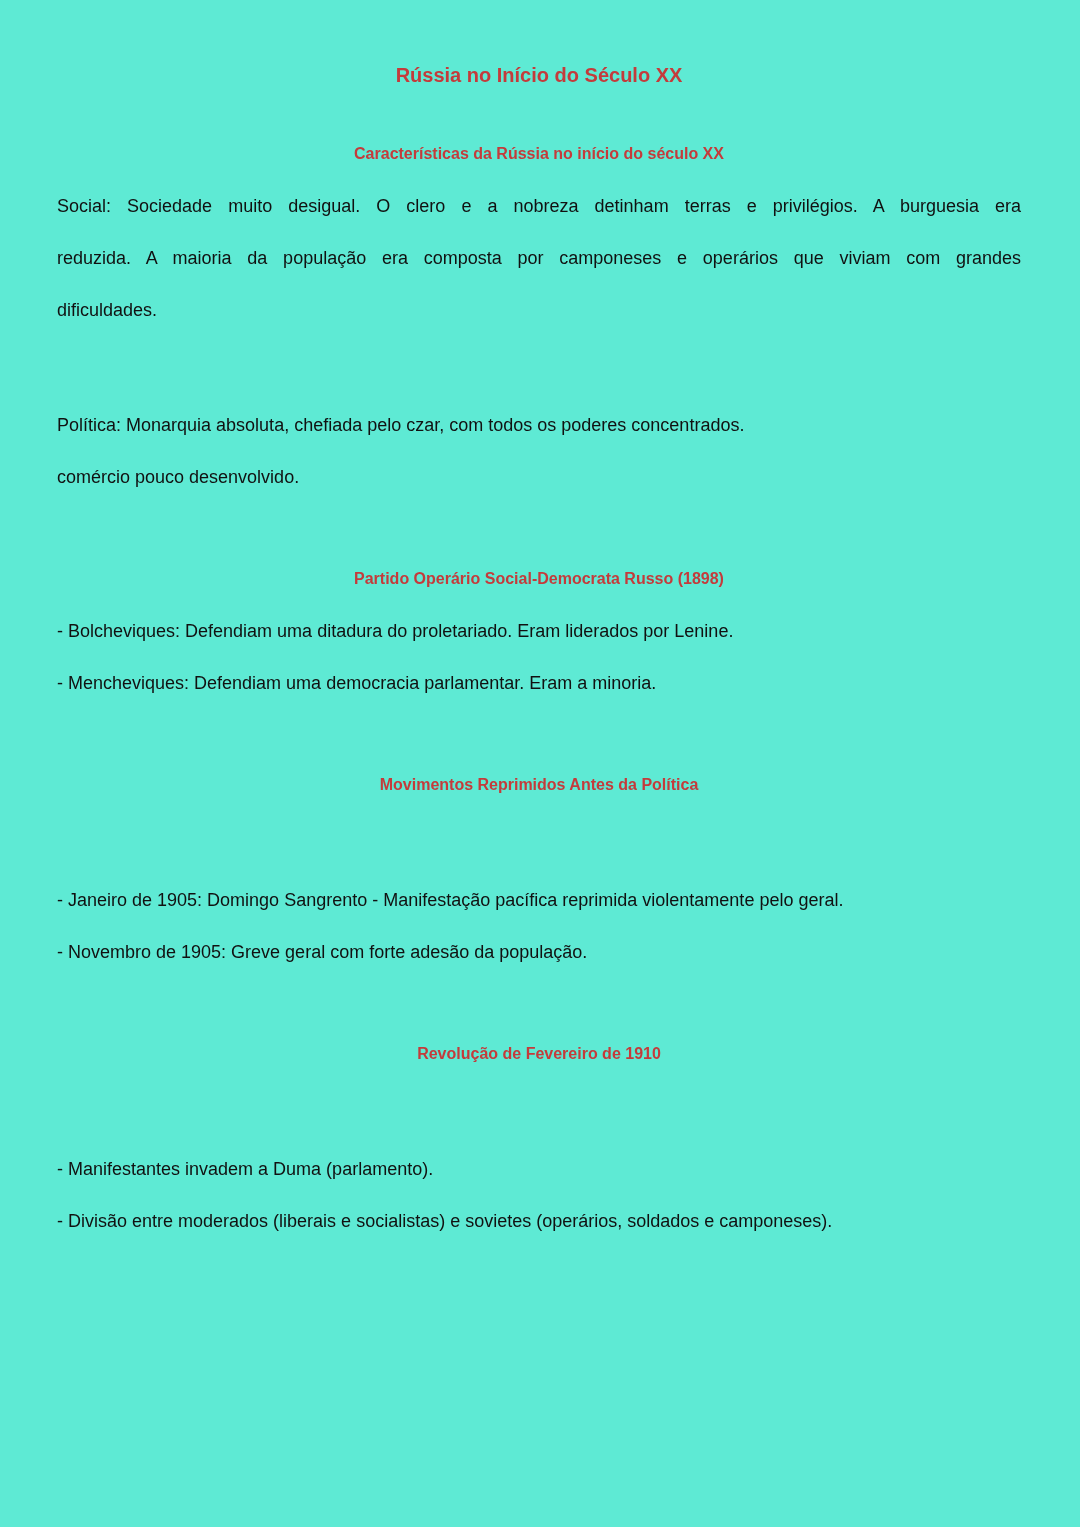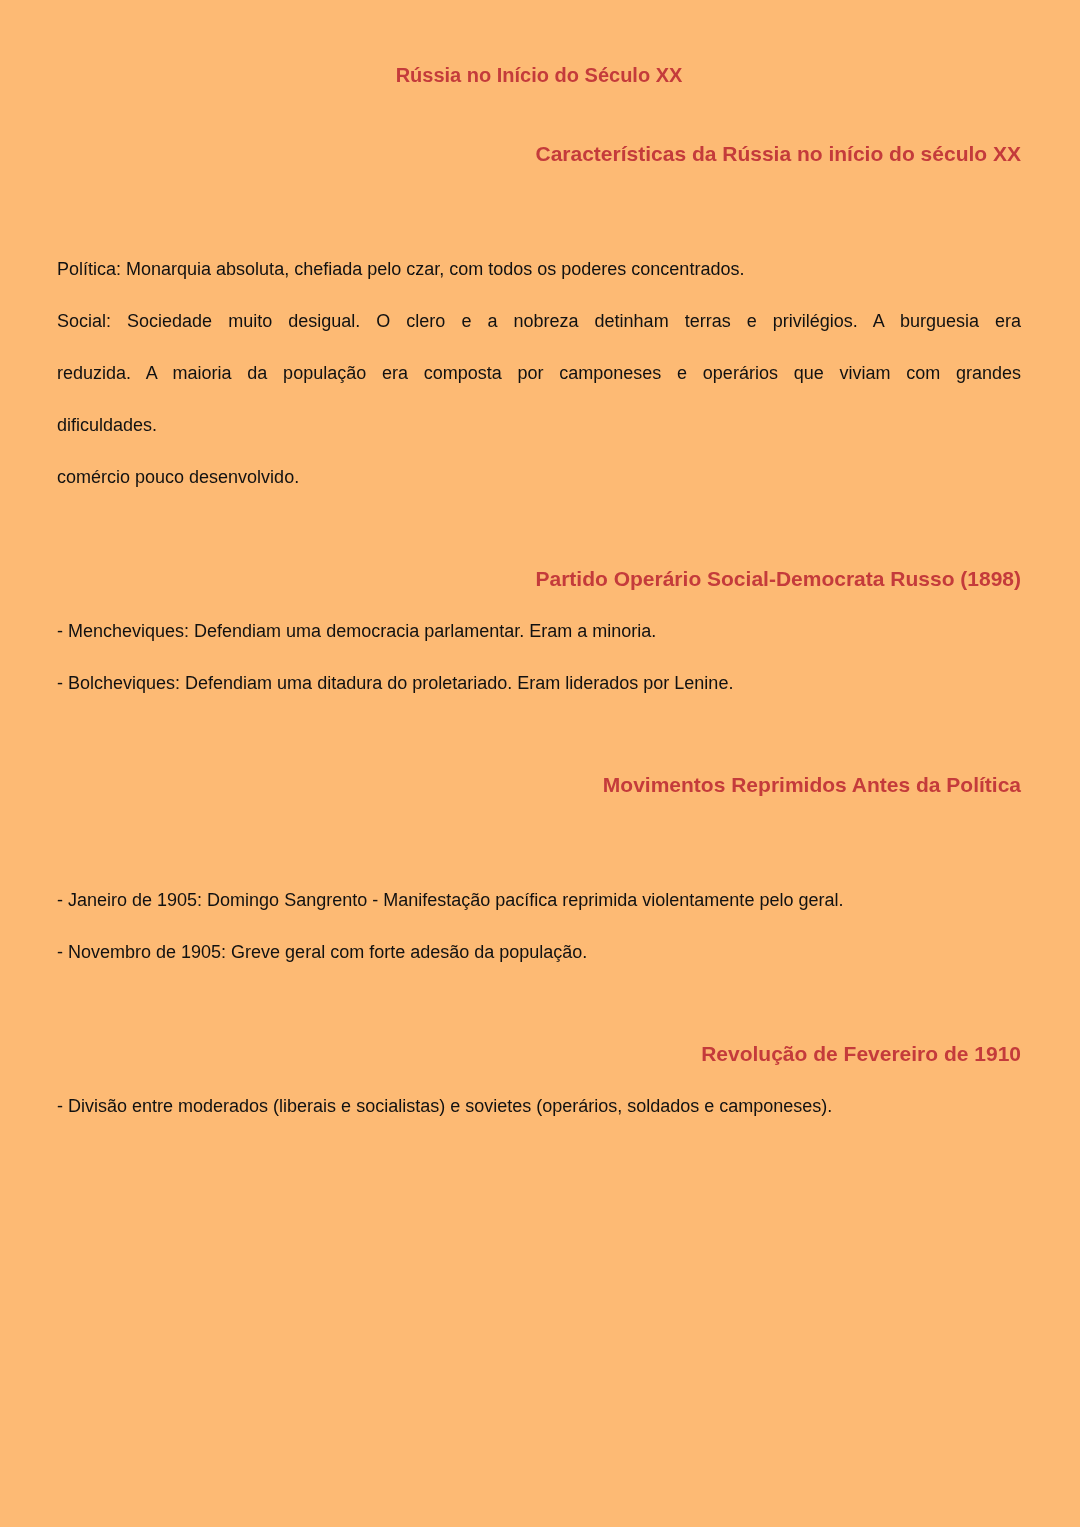--- a/index.html
+++ b/index.html
@@ -2,40 +2,40 @@
 <html><head>
 <meta charset="utf-8">
 <style>
   html, body { margin: 0; padding: 0; background: #ffffff; }
   .doc {
     position: relative;
     width: 1080px;
     height: 1527px;
     box-sizing: border-box;
     padding: 49px 59px 0 57px;
-    background: #fdba74;
+    background: #5eead4;
     font-family: "Liberation Sans", sans-serif;
     font-size: 18px;
     color: #111111;
     overflow: hidden;
   }
   .title {
     margin: 0;
     font-size: 20px;
     font-weight: bold;
     line-height: 52px;
     text-align: center;
     color: #c43b3b;
   }
   .h2 {
     margin: 50px 0 0 0;
-    font-size: 21px;
+    font-size: 16px;
     font-weight: bold;
     line-height: 52px;
-    text-align: right;
+    text-align: center;
     color: #c43b3b;
   }
   .h2.first { margin-top: 27px; }
   .para { margin: 0; }
   .para.after-heading { margin-top: 63px; }
   .line {
     line-height: 52px;
     white-space: normal;
   }
   .line.stretch {
@@ -44,46 +44,49 @@
   }
 </style>
 </head>
 <body>
 
 <div class="doc">
 
   <h1 class="title">Rússia no Início do Século XX</h1>
 
   <h2 class="h2 first">Características da Rússia no início do século XX</h2>
-  <div class="para after-heading">
-    <div class="line">Política: Monarquia absoluta, chefiada pelo czar, com todos os poderes concentrados.</div>
-  </div>
   <div class="para">
     <div class="line stretch">Social: Sociedade muito desigual. O clero e a nobreza detinham terras e privilégios. A burguesia era</div>
     <div class="line stretch">reduzida. A maioria da população era composta por camponeses e operários que viviam com grandes</div>
     <div class="line">dificuldades.</div>
+  </div>
+  <div class="para after-heading">
+    <div class="line">Política: Monarquia absoluta, chefiada pelo czar, com todos os poderes concentrados.</div>
   </div>
   <div class="para">
     <div class="line">comércio pouco desenvolvido.</div>
   </div>
 
   <h2 class="h2">Partido Operário Social-Democrata Russo (1898)</h2>
   <div class="para">
-    <div class="line">- Mencheviques: Defendiam uma democracia parlamentar. Eram a minoria.</div>
+    <div class="line">- Bolcheviques: Defendiam uma ditadura do proletariado. Eram liderados por Lenine.</div>
   </div>
   <div class="para">
-    <div class="line">- Bolcheviques: Defendiam uma ditadura do proletariado. Eram liderados por Lenine.</div>
+    <div class="line">- Mencheviques: Defendiam uma democracia parlamentar. Eram a minoria.</div>
   </div>
 
   <h2 class="h2">Movimentos Reprimidos Antes da Política</h2>
   <div class="para after-heading">
     <div class="line">- Janeiro de 1905: Domingo Sangrento - Manifestação pacífica reprimida violentamente pelo geral.</div>
   </div>
   <div class="para">
     <div class="line">- Novembro de 1905: Greve geral com forte adesão da população.</div>
   </div>
 
   <h2 class="h2">Revolução de Fevereiro de 1910</h2>
+  <div class="para after-heading">
+    <div class="line">- Manifestantes invadem a Duma (parlamento).</div>
+  </div>
   <div class="para">
     <div class="line">- Divisão entre moderados (liberais e socialistas) e sovietes (operários, soldados e camponeses).</div>
   </div>
 
 </div>
 
 </body></html>

